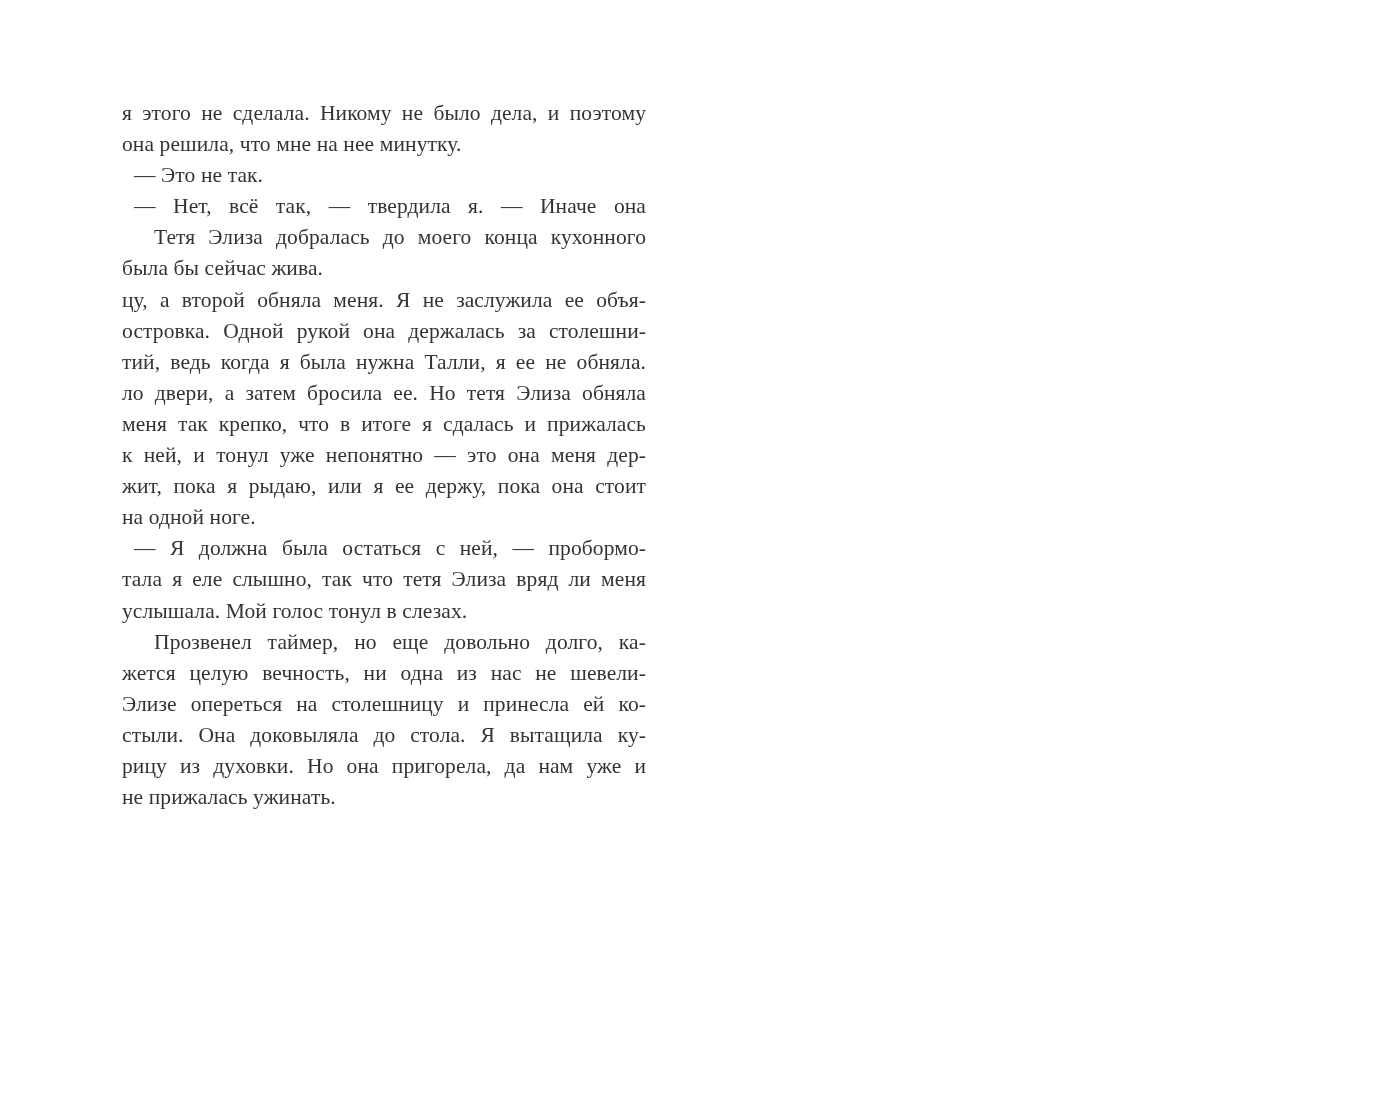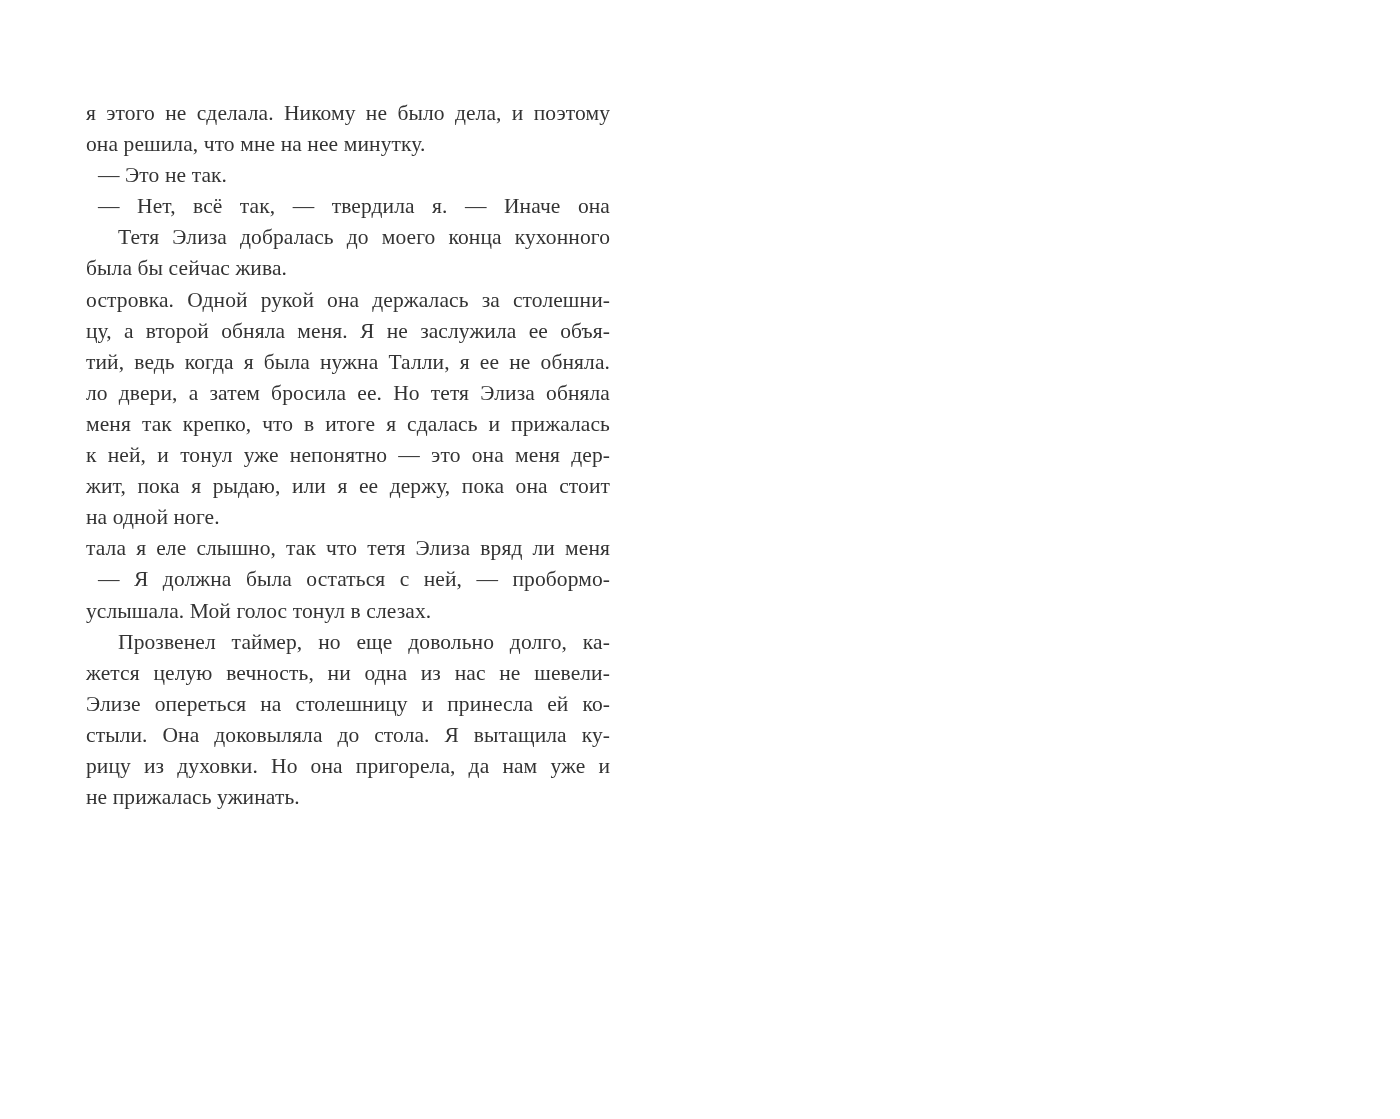--- a/index.html
+++ b/index.html
@@ -11,20 +11,21 @@
     height: 1119px;
     background: #ffffff;
     position: relative;
     font-family: "Liberation Serif", serif;
     color: #333333;
     overflow: hidden;
   }
   .spread {
     position: absolute;
     inset: 0;
+    margin-left: 36px;
   }
   .page {
     position: absolute;
     top: 0;
     bottom: 0;
     width: 700px;
   }
   .page-left  { left: 0; }
   .page-right { left: 700px; }
 
@@ -56,30 +57,30 @@
 <div class="spread">
 
   <div class="page page-left">
     <div class="text-col" id="left-col">
         <div class="line just">я этого не сделала. Никому не было дела, и поэтому</div>
         <div class="line">она решила, что мне на нее минутку.</div>
         <div class="line ind-dash">— Это не так.</div>
         <div class="line just ind-dash">— Нет, всё так, — твердила я. — Иначе она</div>
         <div class="line just ind-para">Тетя Элиза добралась до моего конца кухонного</div>
         <div class="line">была бы сейчас жива.</div>
+        <div class="line just">цу, а второй обняла меня. Я не заслужила ее объя-</div>
         <div class="line just">островка. Одной рукой она держалась за столешни-</div>
-        <div class="line just">цу, а второй обняла меня. Я не заслужила ее объя-</div>
         <div class="line just">тий, ведь когда я была нужна Талли, я ее не обняла.</div>
         <div class="line just">ло двери, а затем бросила ее. Но тетя Элиза обняла</div>
         <div class="line just">меня так крепко, что в итоге я сдалась и прижалась</div>
         <div class="line just">к ней, и тонул уже непонятно — это она меня дер-</div>
         <div class="line just">жит, пока я рыдаю, или я ее держу, пока она стоит</div>
         <div class="line">на одной ноге.</div>
+        <div class="line just ind-dash">— Я должна была остаться с ней, — пробормо-</div>
         <div class="line just">тала я еле слышно, так что тетя Элиза вряд ли меня</div>
-        <div class="line just ind-dash">— Я должна была остаться с ней, — пробормо-</div>
         <div class="line">услышала. Мой голос тонул в слезах.</div>
         <div class="line just ind-para">Прозвенел таймер, но еще довольно долго, ка-</div>
         <div class="line just">жется целую вечность, ни одна из нас не шевели-</div>
         <div class="line just">Элизе опереться на столешницу и принесла ей ко-</div>
         <div class="line just">стыли. Она доковыляла до стола. Я вытащила ку-</div>
         <div class="line just">рицу из духовки. Но она пригорела, да нам уже и</div>
         <div class="line">не прижалась ужинать.</div>
       </div>
   </div>
 

